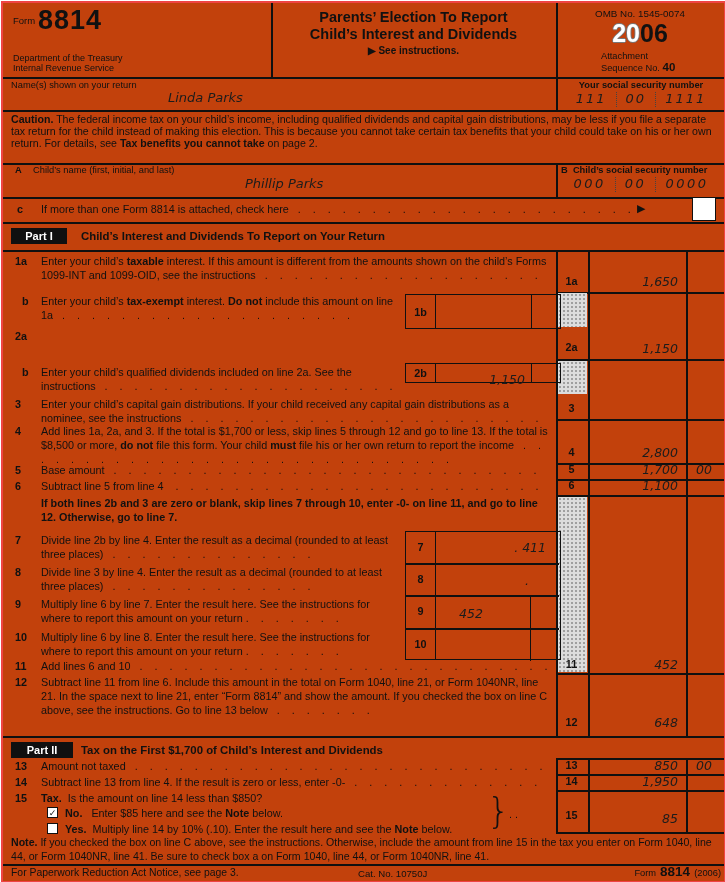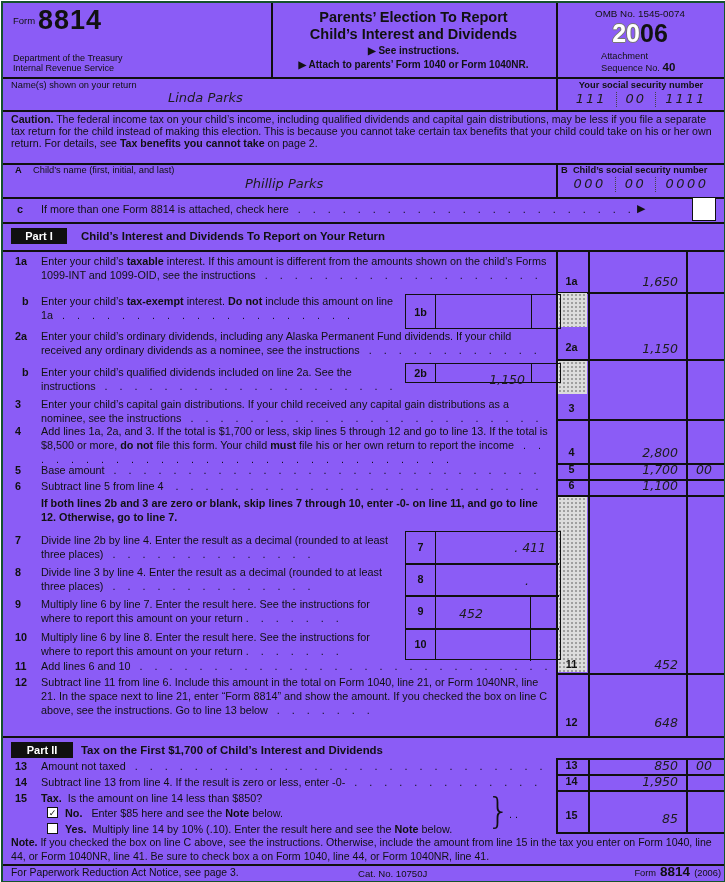--- a/index.html
+++ b/index.html
@@ -1,17 +1,17 @@
 <!DOCTYPE html>
 <html><head>
 <meta charset="utf-8">
 <style>
   html,body{margin:0;padding:0;background:#fff;}
-  .page{position:relative;width:721px;height:878px;margin:1px;border:2px solid #14532d;
-        background:#8b5cf6;font-family:"Liberation Sans",sans-serif;color:#111;overflow:hidden;}
+  .page{position:relative;width:721px;height:878px;margin:1px;border:2px solid #ef4444;
+        background:#c2410c;font-family:"Liberation Sans",sans-serif;color:#111;overflow:hidden;}
   .abs{position:absolute;}
   .vl{position:absolute;width:1.5px;background:#101010;}
   .hl{position:absolute;height:1.5px;background:#101010;}
   .hl2{position:absolute;height:2.3px;background:#101010;}
   .txt{position:absolute;font-size:10.8px;line-height:14px;white-space:pre-wrap;overflow:hidden;color:#111;}
   .caution{font-size:10.6px;line-height:11.9px;}
   b{font-weight:bold;}
   .no{position:absolute;font-size:10.8px;font-weight:bold;color:#111;}
   .nc{position:absolute;left:553px;width:31px;text-align:center;font-weight:bold;font-size:10.8px;}
   .amt{position:absolute;left:587px;width:88px;text-align:right;font-family:"DejaVu Sans",sans-serif;
@@ -42,21 +42,20 @@
   <div class="hl2" style="left:0;top:74px;width:721px"></div>
 
   <div class="abs" style="left:10px;top:12px;font-size:9.5px">Form</div>
   <div class="abs" style="left:35px;top:2px;font-size:27px;font-weight:bold;letter-spacing:1px">8814</div>
   <div class="abs small" style="left:10px;top:50px">Department of the Treasury</div>
   <div class="abs small" style="left:10px;top:60px">Internal Revenue Service</div>
 
   <div class="abs center" style="left:270px;top:6px;width:281px;font-size:14.5px;font-weight:bold;line-height:17px">Parents’ Election To Report</div>
   <div class="abs center" style="left:270px;top:42px;width:281px;font-size:10px;font-weight:bold">▶ See instructions.</div>
   <div class="abs center" style="left:270px;top:23px;width:281px;font-size:14.5px;font-weight:bold;line-height:17px">Child’s Interest and Dividends</div>
-  <div class="abs center" style="left:270px;top:56px;width:281px;font-size:10px;font-weight:bold">▶ Attach to parents’ Form 1040 or Form 1040NR.</div>
 
   <div class="abs center" style="left:555px;top:5px;width:164px;font-size:9.8px">OMB No. 1545-0074</div>
   <div class="abs center" style="left:555px;top:16px;width:164px;font-size:25px;font-weight:bold"><span class="outline">20</span><span>06</span></div>
   <div class="abs small" style="left:598px;top:48px;font-size:9.3px">Attachment</div>
   <div class="abs" style="left:598px;top:58px;font-size:9.3px"><span>Sequence No.</span> <b style="font-size:11.5px">40</b></div>
 
   <div class="abs" style="left:8px;top:77px;font-size:9.3px">Name(s) shown on your return</div>
   <div class="abs hand" style="left:165px;top:87px">Linda Parks</div>
   <div class="abs center" style="left:556px;top:77px;width:164px;font-size:9.3px;font-weight:bold">Your social security number</div>
   <div class="abs hand center" style="left:560px;top:88px;width:156px;letter-spacing:2px"><span>111</span><span class="sep"></span><span>00</span><span class="sep"></span><span>1111</span></div>
@@ -104,21 +103,20 @@
 
   <div class="no" style="left:19px;top:292px">b</div>
   <div class="txt" style="left:38px;top:291px;width:358px;height:30px"><span>Enter your child’s </span><b>tax-exempt</b><span> interest. </span><b>Do not</b><span> include this amount on line 1a </span><span>  .    .    .    .    .    .    .    .    .    .    .    .    .    .    .    .    .    .    .    .</span></div>
   <div class="ibox" style="left:402px;top:291px;width:156px;height:35px">
     <div class="abs" style="left:0;top:0;width:29px;height:100%;border-right:1.4px solid #101010;display:flex;align-items:center;justify-content:center;font-weight:bold;font-size:10.8px">1b</div>
     <div class="abs" style="left:125px;top:0;height:100%;border-left:1.4px solid #101010"></div>
     <div class="abs amt" style="left:31px;top:9px;width:88px"></div>
   </div>
 
   <div class="no" style="left:12px;top:327px">2a</div>
-  <div class="txt" style="left:38px;top:326px;width:507px;height:30px"><span>Enter your child’s ordinary dividends, including any Alaska Permanent Fund dividends. If your child received any ordinary dividends as a nominee, see the instructions </span><span>  .    .    .    .    .    .    .    .    .    .    .    .</span></div>
   <div class="nc" style="top:338px">2a</div>
   <div class="amt" style="top:338px">1,150</div>
 
   <div class="no" style="left:19px;top:363px">b</div>
   <div class="txt" style="left:38px;top:362px;width:358px;height:30px"><span>Enter your child’s qualified dividends included on line 2a. See the instructions </span><span>  .    .    .    .    .    .    .    .    .    .    .    .    .    .    .    .    .    .    .    .    .    .</span></div>
   <div class="ibox" style="left:402px;top:360px;width:156px;height:20px">
     <div class="abs" style="left:0;top:0;width:29px;height:100%;border-right:1.4px solid #101010;display:flex;align-items:center;justify-content:center;font-weight:bold;font-size:10.8px">2b</div>
     <div class="abs" style="left:125px;top:0;height:100%;border-left:1.4px solid #101010"></div>
     <div class="abs amt" style="left:31px;top:8px;width:88px">1,150</div>
   </div>

